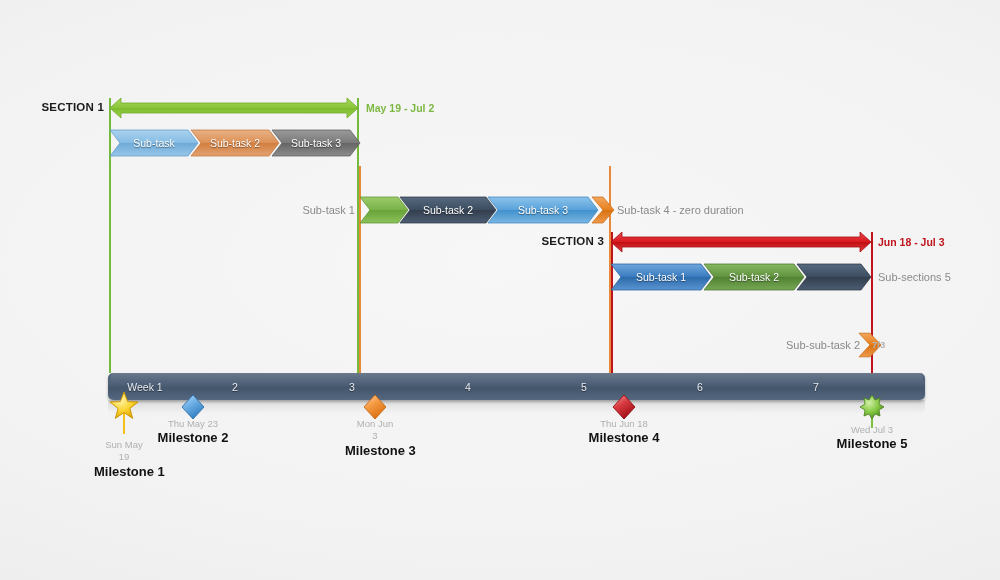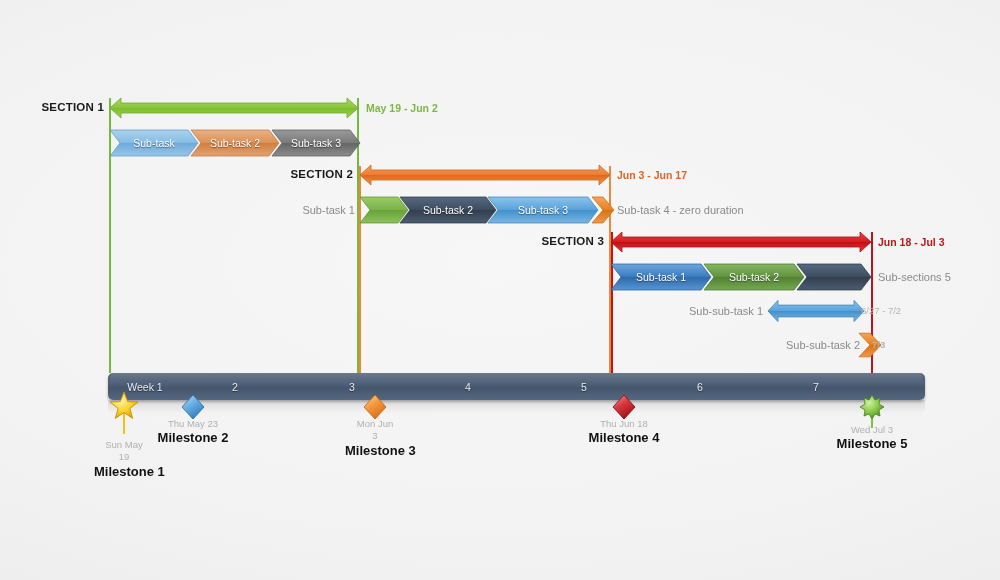--- a/index.html
+++ b/index.html
@@ -98,21 +98,21 @@
           <linearGradient id="g-s1" x1="0" y1="0" x2="0" y2="1">
             <stop offset="0%" stop-color="#a6d94f"></stop>
               <stop offset="48%" stop-color="#8cc63e"></stop>
             <stop offset="52%" stop-color="#7fbd2f"></stop>
               <stop offset="100%" stop-color="#9ad14a"></stop>
           </linearGradient>
         </defs>
         <polygon points="0,13 11,3 11,8 237,8 237,3 248,13 237,23 237,18 11,18 11,23" fill="url(#g-s1)" stroke="#6fa92c" stroke-width="0.8"></polygon>
       </svg>
     </div>
-    <div class="rowlabel right sec-date green" style="left:366px;">May 19 - Jun 2</div>
+    <div class="rowlabel right sec-date green" style="left:366px;">May 19 - Jul 2</div>
   </div>
 
   <div class="row" style="left:0;top:130px;width:968px;">
     <div class="bar" style="left:110px;width:88px;">
       <svg viewBox="0 0 88 24" preserveAspectRatio="none">
         <defs>
             <linearGradient id="g-s1t1" x1="0" y1="0" x2="0" y2="1">
           <stop offset="0%" stop-color="#a9d2ee"></stop>
               <stop offset="48%" stop-color="#87bde4"></stop>
           <stop offset="52%" stop-color="#6fabd8"></stop>
@@ -146,37 +146,20 @@
           <stop offset="52%" stop-color="#666666"></stop>
               <stop offset="100%" stop-color="#8c8c8c"></stop>
             </linearGradient>
           </defs>
         <polygon points="0,0 78,0 88,12 78,24 0,24 10,12" fill="url(#g-s1t3)" stroke="#5a5a5a" stroke-width="0.7"></polygon>
       </svg>
       <div class="barlabel">Sub-task 3</div>
     </div>
   </div>
 
-  <div class="row" style="left:0;top:162px;width:1000px;">
-    <div class="rowlabel left sec-name" style="right:647px;">SECTION 2</div>
-    <div class="bar" style="left:360px;width:250px;">
-      <svg viewBox="0 0 250 26" preserveAspectRatio="none">
-        <defs>
-            <linearGradient id="g-s2" x1="0" y1="0" x2="0" y2="1">
-          <stop offset="0%" stop-color="#f5a05a"></stop>
-              <stop offset="48%" stop-color="#ed7d31"></stop>
-          <stop offset="52%" stop-color="#e06a1c"></stop>
-              <stop offset="100%" stop-color="#f0924b"></stop>
-            </linearGradient>
-          </defs>
-        <polygon points="0,13 11,3 11,8 239,8 239,3 250,13 239,23 239,18 11,18 11,23" fill="url(#g-s2)" stroke="#cf6416" stroke-width="0.8"></polygon>
-      </svg>
-    </div>
-    <div class="rowlabel right sec-date orange" style="left:617px;">Jun 3 - Jun 17</div>
-  </div>
 
   <div class="row" style="left:0;top:197px;width:1000px;">
     <div class="rowlabel left task-name" style="right:645px;">Sub-task 1</div>
     <div class="bar" style="left:360px;width:48px;">
       <svg viewBox="0 0 48 24" preserveAspectRatio="none">
         <defs>
             <linearGradient id="g-s2a" x1="0" y1="0" x2="0" y2="1">
           <stop offset="0%" stop-color="#9ccb6a"></stop>
               <stop offset="48%" stop-color="#7bb34a"></stop>
           <stop offset="52%" stop-color="#69a338"></stop>
@@ -286,37 +269,20 @@
           <stop offset="52%" stop-color="#333f4e"></stop>
               <stop offset="100%" stop-color="#4c5d73"></stop>
             </linearGradient>
           </defs>
         <polygon points="0,0 64,0 74,12 64,24 0,24 10,12" fill="url(#g-s3c)" stroke="#2b3641" stroke-width="0.7"></polygon>
       </svg>
     </div>
     <div class="rowlabel right task-name" style="left:878px;">Sub-sections 5</div>
   </div>
 
-  <div class="row" style="left:0;top:298px;width:1000px;">
-    <div class="rowlabel left task-name" style="right:237px;">Sub-sub-task 1</div>
-    <div class="bar" style="left:768px;width:96px;">
-      <svg viewBox="0 0 96 22" preserveAspectRatio="none">
-        <defs>
-            <linearGradient id="g-ss1" x1="0" y1="0" x2="0" y2="1">
-          <stop offset="0%" stop-color="#8dc4ea"></stop>
-              <stop offset="48%" stop-color="#5ba3da"></stop>
-          <stop offset="52%" stop-color="#4691cb"></stop>
-              <stop offset="100%" stop-color="#7bb7e5"></stop>
-            </linearGradient>
-          </defs>
-        <polygon points="0,11 10,2 10,6 86,6 86,2 96,11 86,20 86,16 10,16 10,20" fill="url(#g-ss1)" stroke="#3d84bb" stroke-width="0.7"></polygon>
-      </svg>
-    </div>
-    <div class="rowlabel right task-date" style="left:861px;">6/27 - 7/2</div>
-  </div>
 
   <div class="row" style="left:0;top:332px;width:1000px;">
     <div class="rowlabel left task-name" style="right:140px;">Sub-sub-task 2</div>
     <div class="bar" style="left:859px;width:22px;">
       <svg viewBox="0 0 22 22" preserveAspectRatio="none">
         <defs>
             <linearGradient id="g-ss2" x1="0" y1="0" x2="0" y2="1">
           <stop offset="0%" stop-color="#f2a55f"></stop>
               <stop offset="48%" stop-color="#e8821e"></stop>
           <stop offset="52%" stop-color="#d97210"></stop>

